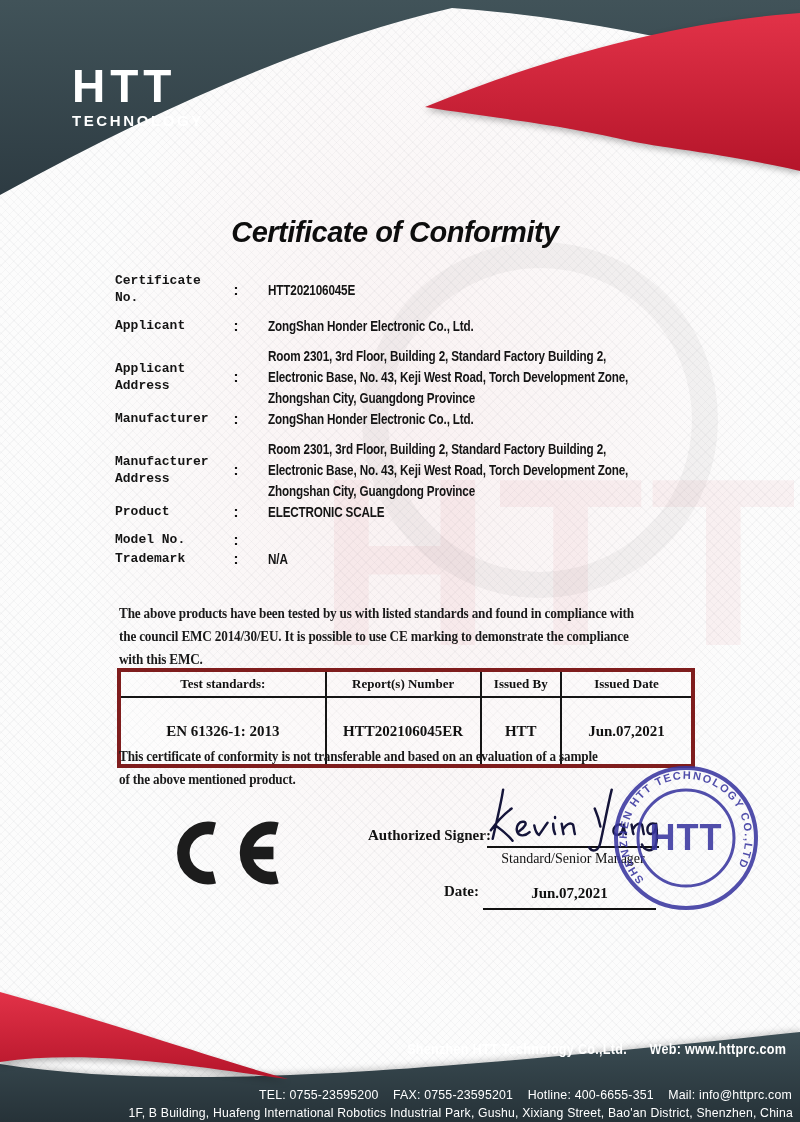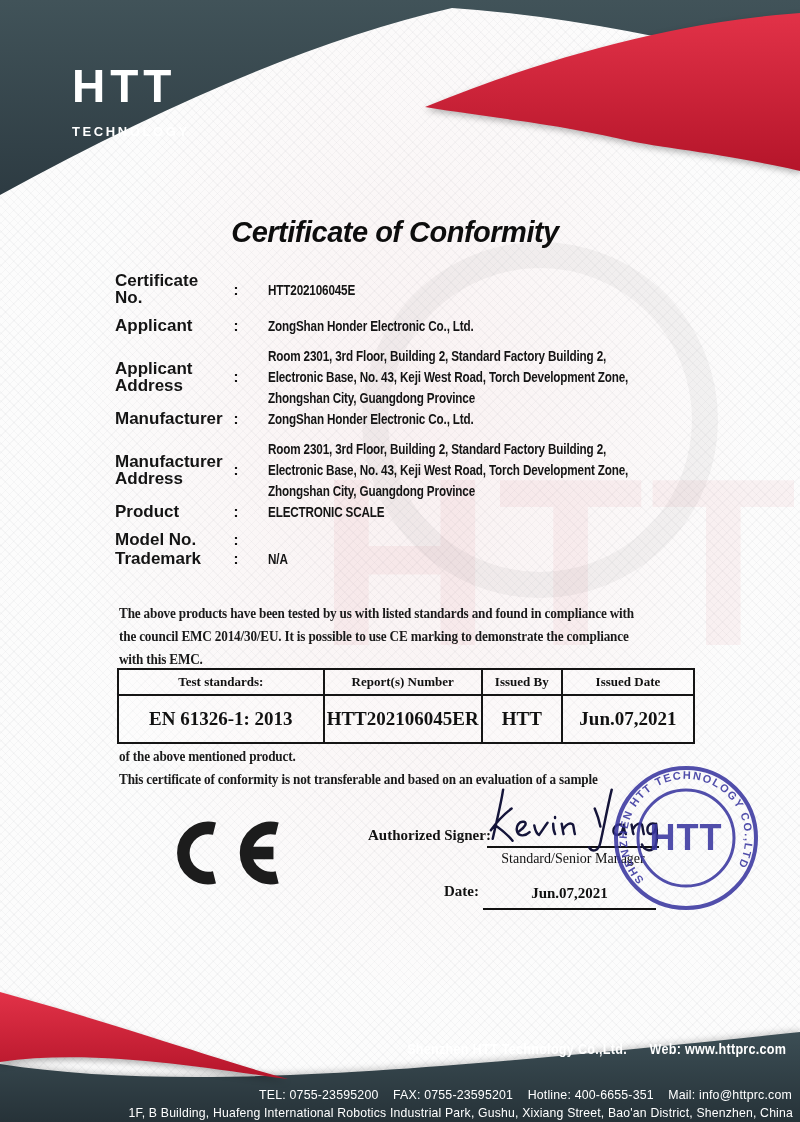--- a/index.html
+++ b/index.html
@@ -12,33 +12,33 @@
     position:absolute; inset:0; z-index:1; pointer-events:none;
     background:
       radial-gradient(ellipse at 52% 42%, rgba(210,65,75,0.06), rgba(210,65,75,0) 58%),
       repeating-linear-gradient(45deg, rgba(125,130,140,0.055) 0 1px, transparent 1px 6px),
       repeating-linear-gradient(-45deg, rgba(125,130,140,0.055) 0 1px, transparent 1px 6px);
   }
   .deco { position:absolute; inset:0; z-index:2; pointer-events:none; }
 
   .logo { position:absolute; left:72px; top:64px; z-index:3; color:#fff; }
   .logo .brand { font-size:46px; font-weight:bold; letter-spacing:5px; line-height:44px; }
-  .logo .sub   { font-size:13px; font-weight:bold; letter-spacing:2.6px; margin-top:16px; }
+  .logo .sub   { font-size:15px; font-weight:bold; letter-spacing:2.6px; margin-top:4px; }
 
   .title {
     position:absolute; left:95px; top:216px; width:600px; z-index:3;
     text-align:center; font-size:29px; font-weight:bold; font-style:italic;
     letter-spacing:-0.5px; color:#0d0d0d;
   }
 
   .fields { position:absolute; left:115px; top:272px; width:578px; z-index:3; }
   .frow { display:grid; grid-template-columns:113px 16px 1fr; align-items:center; }
   .frow.single { margin-bottom:9px; }
   .frow.multi  { margin-bottom:0; }
-  .flabel { font-size:17px; font-weight:bold; line-height:17px; }
+  .flabel { font-size:13px; font-weight:bold; line-height:17px;font-family:Liberation Mono, monospace; }
   .fcolon { font-size:15px; font-weight:bold; text-align:center; }
   .fval   { line-height:21px;padding-left:24px; }
   .fval .vline {
     display:inline-block; white-space:nowrap; font-size:15px; font-weight:bold;
     letter-spacing:-0.2px; transform:scaleX(0.78); transform-origin:0 50%;
     line-height:21px; vertical-align:top;
   }
   .fval .vrow { height:21px; }
 
   .serifblock { position:absolute; left:119px; z-index:3; font-family:"Liberation Serif", serif; }
@@ -53,23 +53,23 @@
   .p2 { top:747px; }
 
   table.results {
     position:absolute; left:117px; top:668px; width:578px; z-index:3;
     border-collapse:collapse; font-family:"Liberation Serif", serif;
     background:rgba(255,255,255,0.25);
   }
   table.results th, table.results td {
     border:2px solid #151515; text-align:center; color:#111;
   }
-  table.results { border:1px solid #7f1d1d; }
+  table.results { border:4px solid #7f1d1d; }
   table.results th { font-size:13px; font-weight:bold; height:22px; padding:1px 2px; }
-  table.results td { font-size:19px; font-weight:bold; height:46px; padding:0 2px; }
+  table.results td { font-size:15px; font-weight:bold; height:46px; padding:10px 2px; }
 
   .ce { position:absolute; left:168px; top:814px; z-index:3; }
 
   .signer-label, .date-label {
     position:absolute; z-index:3; font-family:"Liberation Serif", serif;
     font-size:15px; font-weight:bold; color:#111;
   }
   .signer-label { left:368px; top:827px;text-align:right; }
   .date-label   { left:444px; top:883px; }
   .sig-svg { position:absolute; left:480px; top:784px; z-index:4; }
@@ -230,22 +230,22 @@
       <tr>
         <td>EN 61326-1: 2013</td>
         <td>HTT202106045ER</td>
         <td>HTT</td>
         <td>Jun.07,2021</td>
       </tr>
     </tbody>
   </table>
 
   <div class="serifblock p2">
+    <div class="sline"><span>This certificate of conformity is not transferable and based on an evaluation of a sample</span></div>
     <div class="sline"><span>of the above mentioned product.</span></div>
-    <div class="sline"><span>This certificate of conformity is not transferable and based on an evaluation of a sample</span></div>
   </div>
 
   <svg class="ce" width="118" height="78" viewBox="0 0 160 104" role="img" aria-label="CE">
     <g stroke="#1c1c1c" stroke-width="17" fill="none" stroke-linecap="butt">
       <path d="M63,19 A34,34 0 1 0 63,85"></path>
       <path d="M148,19 A34,34 0 1 0 148,85"></path>
       <path d="M112,52 L143,52"></path>
     </g>
   </svg>
 

